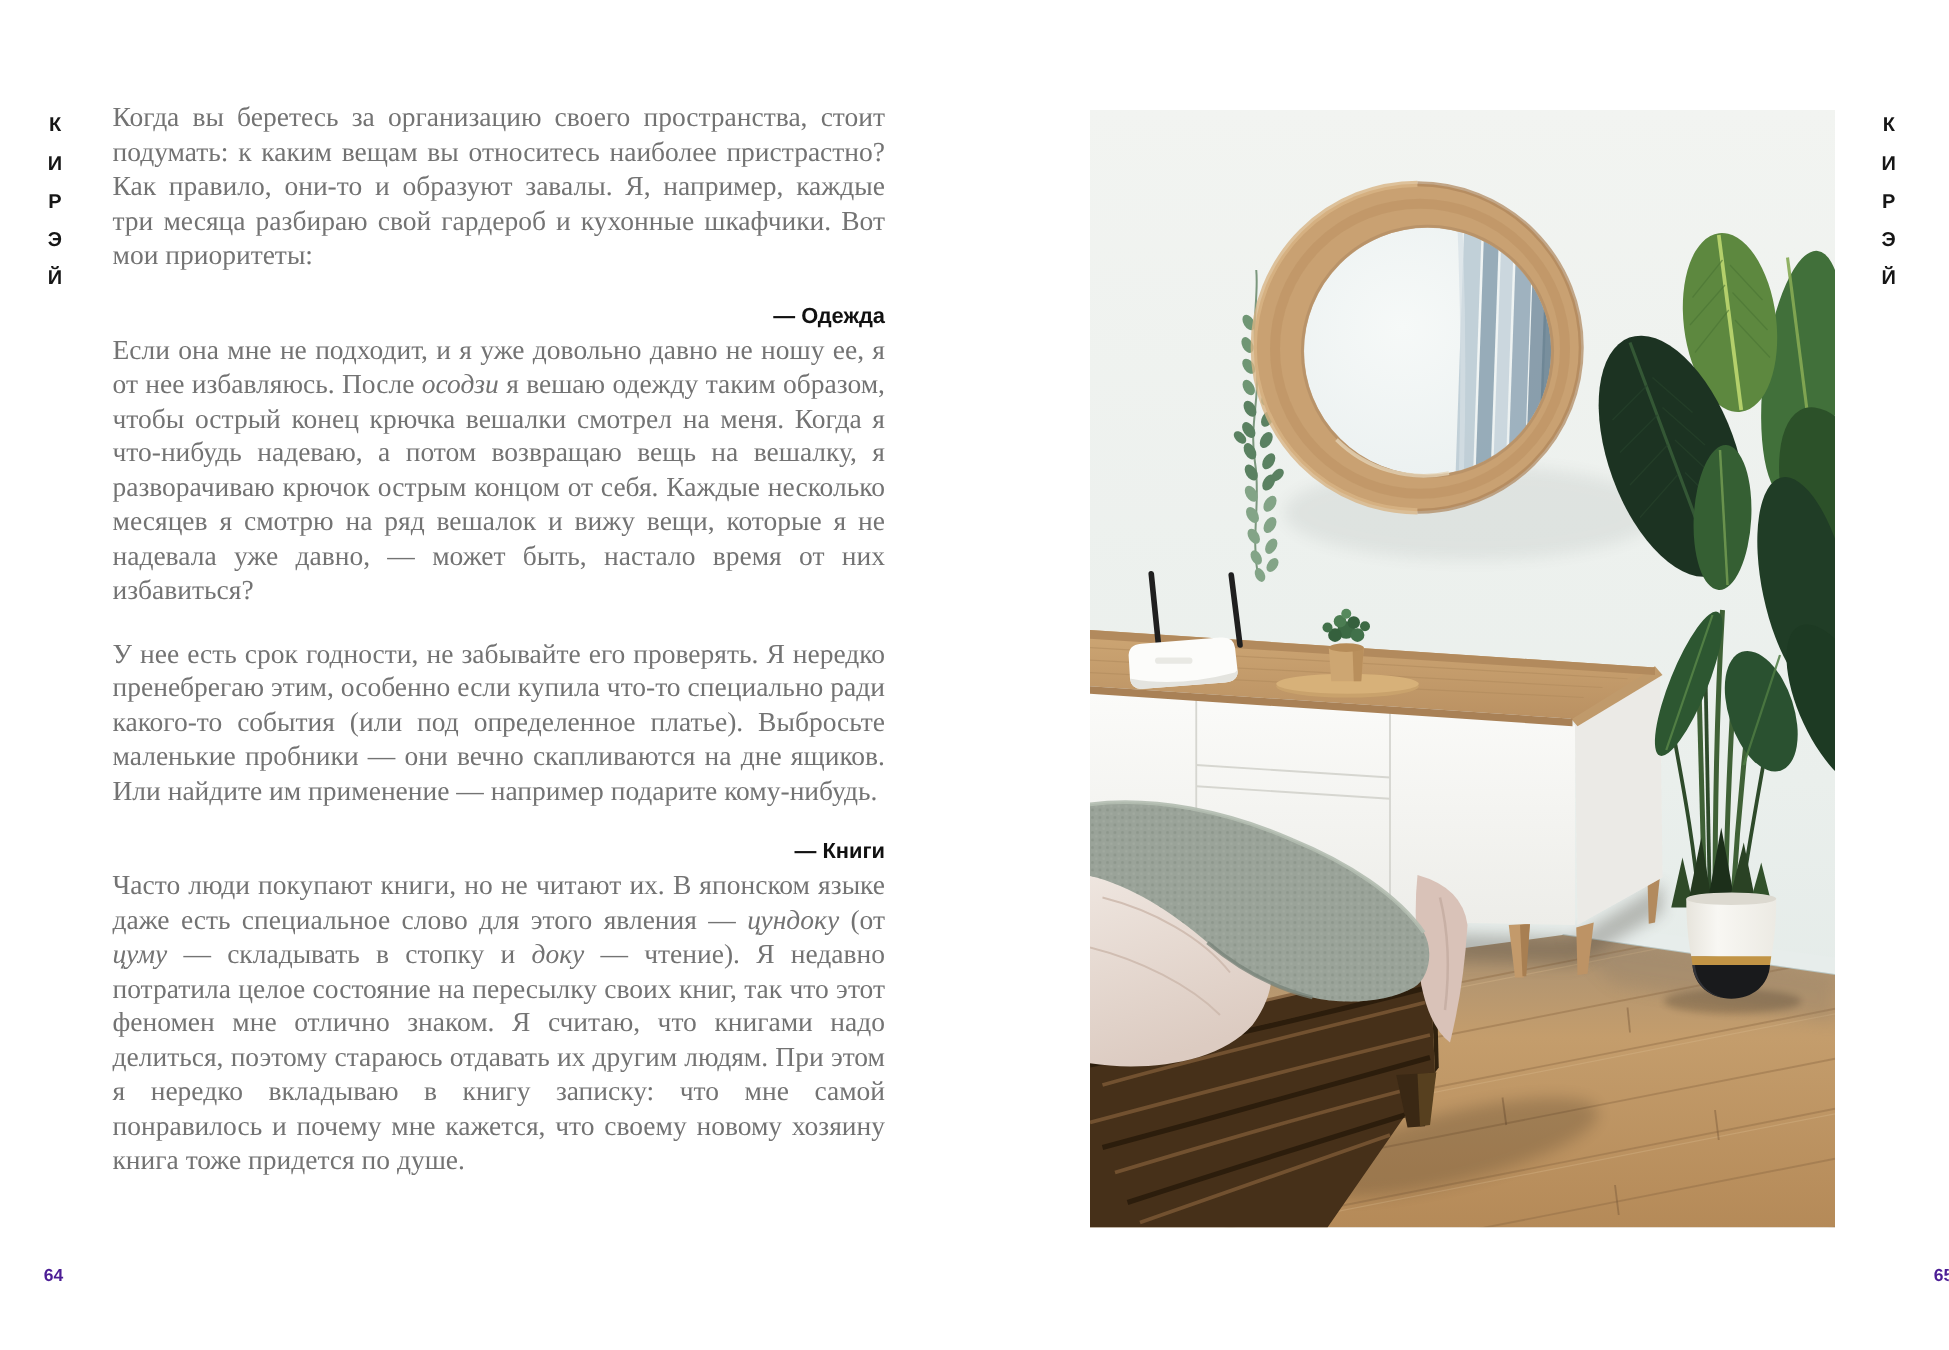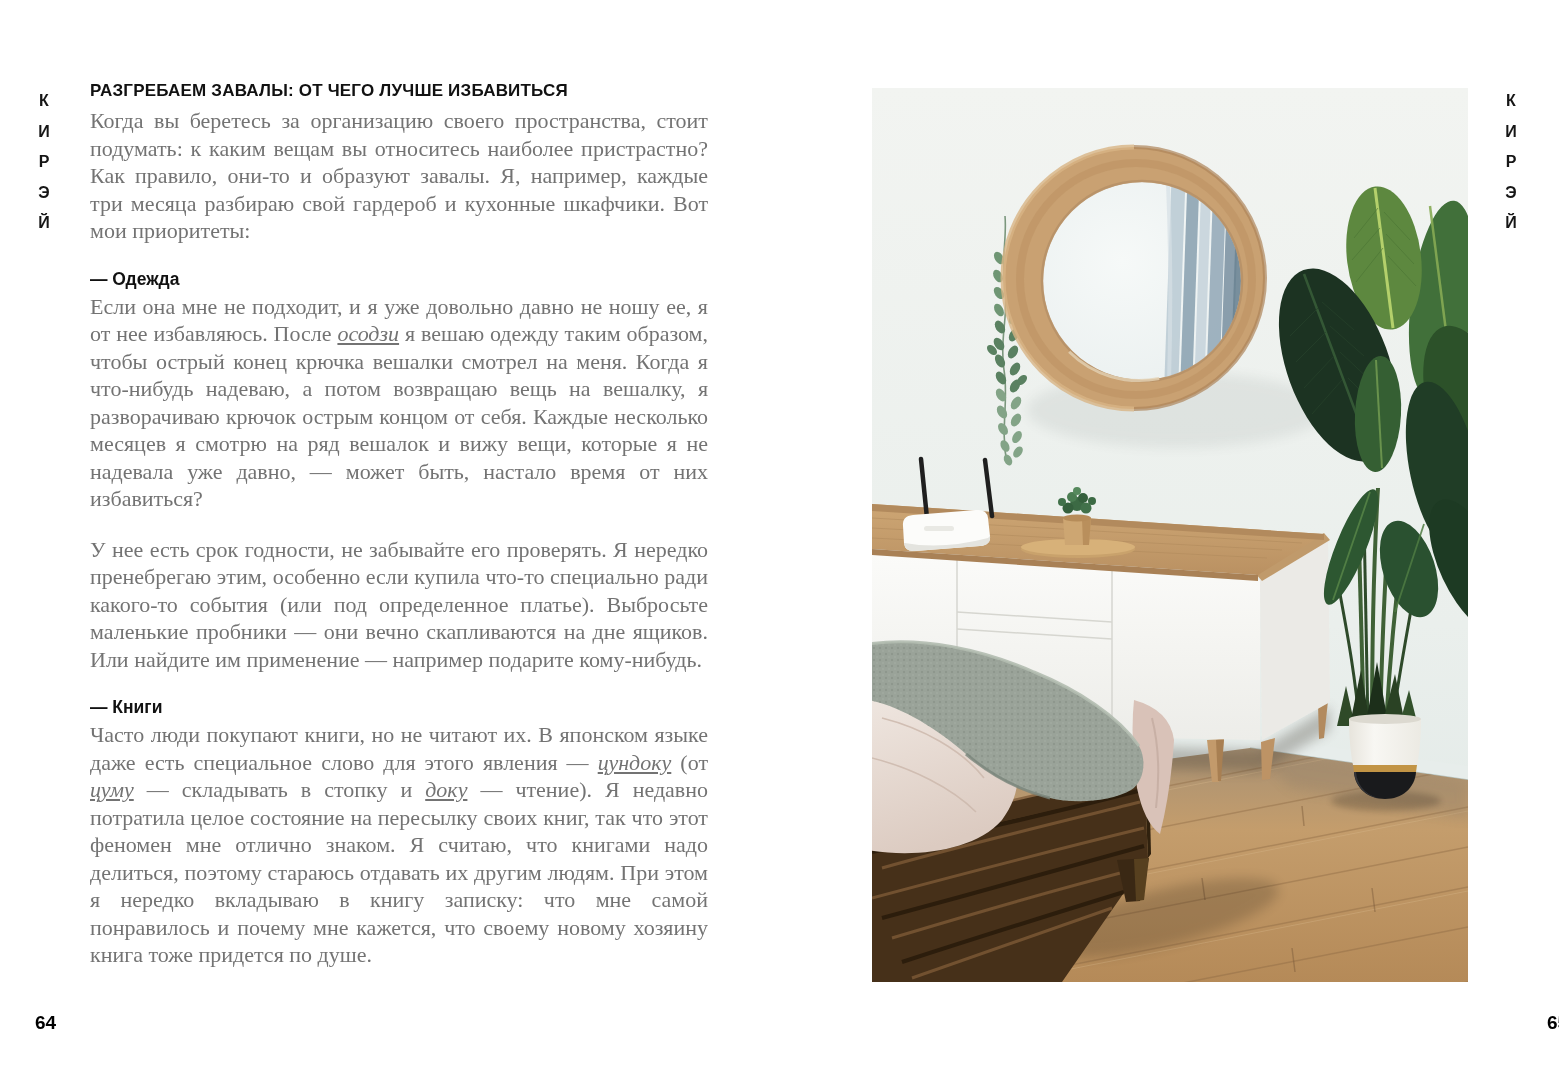--- a/index.html
+++ b/index.html
@@ -16,41 +16,41 @@
   .heading{
     font-family:"Liberation Sans", sans-serif;
     font-weight:700;font-size:17px;line-height:22px;
     letter-spacing:.2px;color:#111;
     margin:0 0 5px 0;
   }
   .body-p{
     font-size:22px;line-height:27.5px;
     text-align:justify;margin:0;color:#737373;
   }
-  .body-p i{font-style:italic;text-decoration:underline;}
+  .body-p i{font-style:italic;}
   .section{margin-top:23px;}
   .section-title{
     font-family:"Liberation Sans", sans-serif;
     font-weight:700;font-size:17.5px;line-height:22px;
-    color:#111;margin:0 0 3px 0;
+    color:#111;margin:0 0 3px 0;text-align:right;
   }
   
   .margin-letters{
     position:absolute;top:86px;width:16px;
     font-family:"Liberation Sans", sans-serif;
     font-weight:700;font-size:16px;line-height:30.5px;
     color:#161616;text-align:center;
     display:flex;flex-direction:column;
   }
   .margin-letters.left{left:36px;}
   .margin-letters.right{left:1503px;}
   .pagenum{
     position:absolute;top:1012px;
     font-family:"Liberation Sans", sans-serif;
-    font-weight:700;font-size:19px;color:#000000;
+    font-weight:700;font-size:14px;color:#4c1d95;
   }
   .pagenum.left{left:35px;}
   .pagenum.right{left:1547px;}
   
   .photo{
     position:absolute;left:872px;top:88px;width:596px;height:894px;
     margin:0;
   }
   .photo svg{display:block;width:596px;height:894px;}
 </style>
@@ -59,21 +59,20 @@
 
 <div class="margin-letters left">
   <span>К</span>
   <span>И</span>
   <span>Р</span>
   <span>Э</span>
   <span>Й</span>
 </div>
 
 <article class="text-col">
-  <h1 class="heading">РАЗГРЕБАЕМ ЗАВАЛЫ: ОТ ЧЕГО ЛУЧШЕ ИЗБАВИТЬСЯ</h1>
   <p class="body-p"><span>Когда вы беретесь за организацию своего пространства, стоит подумать: к каким вещам вы относитесь наиболее пристрастно? Как правило, они-то и образуют завалы. Я, например, каждые три месяца разбираю свой гардероб и кухонные шкафчики. Вот мои приоритеты:</span></p>
 
   <section class="section">
     <h2 class="section-title">— Одежда</h2>
     <p class="body-p"><span>Если она мне не подходит, и я уже довольно давно не ношу ее, я от нее избавляюсь. После </span><i>осодзи</i><span> я вешаю одежду таким образом, чтобы острый конец крючка вешалки смотрел на меня. Когда я что-нибудь надеваю, а потом возвращаю вещь на вешалку, я разворачиваю крючок острым концом от себя. Каждые несколько месяцев я смотрю на ряд вешалок и вижу вещи, которые я не надевала уже давно, — может быть, настало время от них избавиться?</span></p>
   </section>
 
   <section class="section">
     <p class="body-p"><span>У нее есть срок годности, не забывайте его проверять. Я нередко пренебрегаю этим, особенно если купила что-то специально ради какого-то события (или под определенное платье). Выбросьте маленькие пробники — они вечно скапливаются на дне ящиков. Или найдите им применение — например подарите кому-нибудь.</span></p>
   </section>

